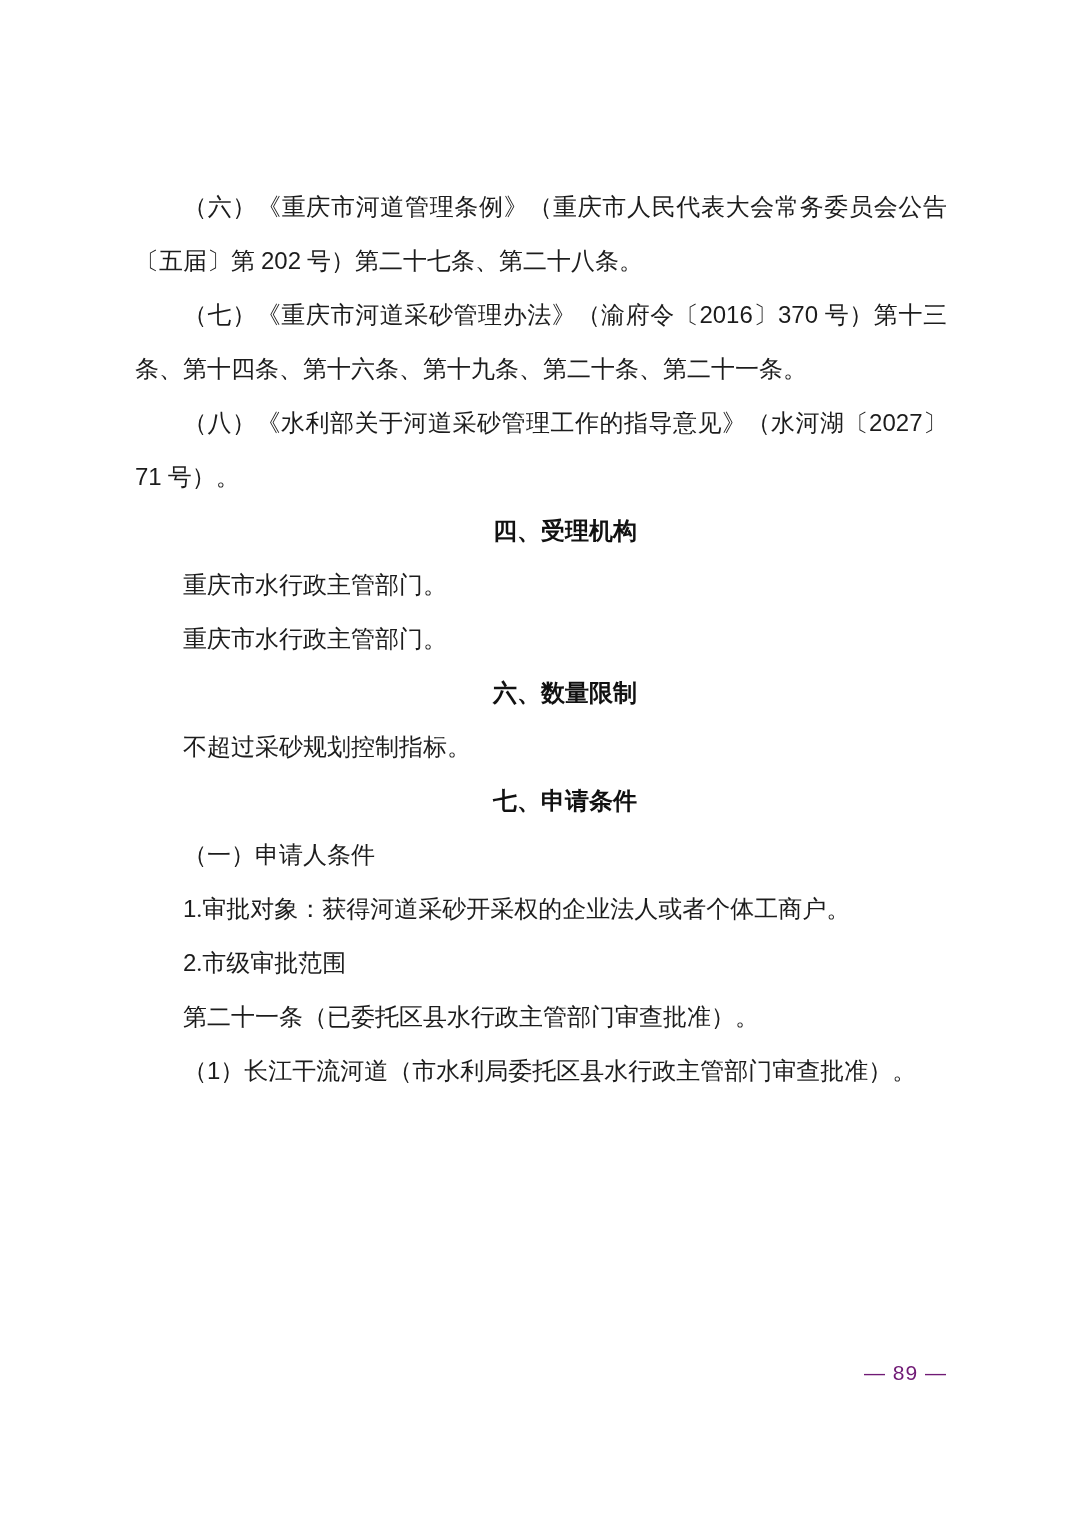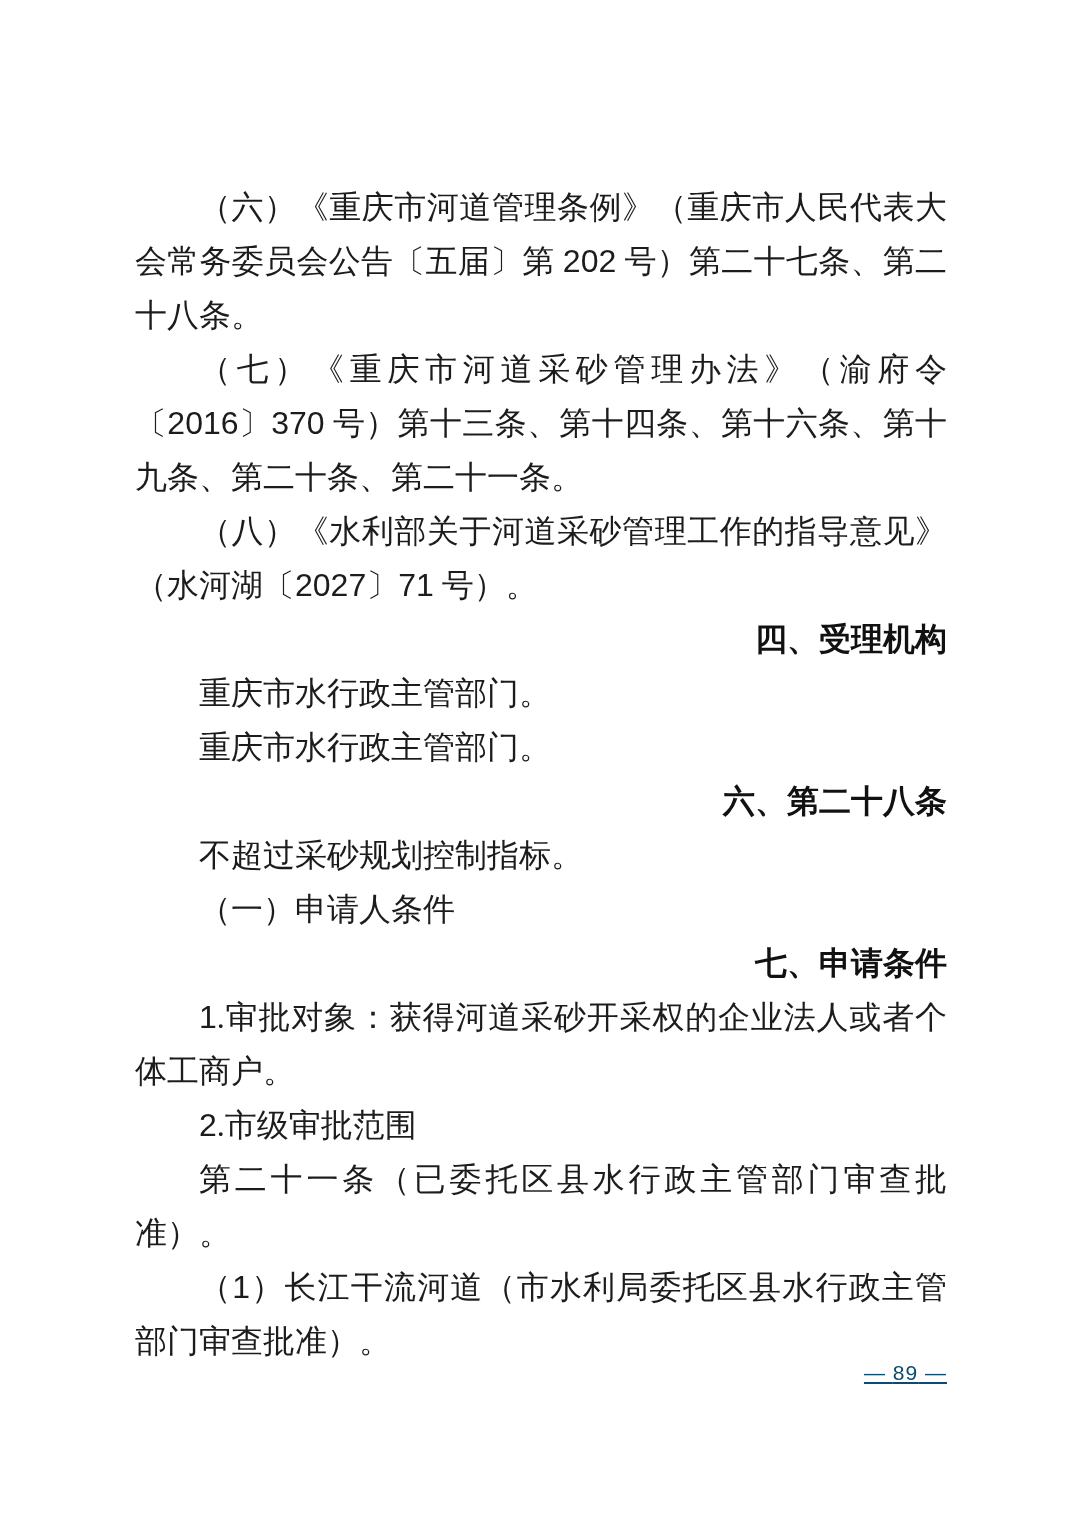--- a/index.html
+++ b/index.html
@@ -22,65 +22,64 @@
   .content {
     position: absolute;
     left: 135px;
     top: 180px;
     width: 812px;
   }
   .para {
     margin: 0;
     padding: 0;
     font-family: "Liberation Serif", serif;
-    font-size: 32px;
+    font-size: 24px;
     line-height: 54px;
     font-weight: 400;
     color: #1c1c1c;
     text-align: justify;
     text-indent: 2em;
     letter-spacing: 0px;
   }
   .heading {
     font-family: "Liberation Sans", sans-serif;
     font-weight: 700;
     color: #111111;
-    text-align: right;
+    text-align: center;
   }
   .num {
     font-family: "Liberation Sans", sans-serif;
   }
   .page-footer {
     position: absolute;
     left: 135px;
     top: 1358px;
     width: 812px;
     text-align: right;
     font-family: "Liberation Sans", sans-serif;
     font-size: 21px;
     line-height: 30px;
-    color: #0c4a6e;
+    color: #701a75;
     letter-spacing: 1px;
-    text-decoration: underline;
   }
 </style>
 </head>
 <body>
 
 <div class="page">
   <div class="content">
     <p class="para">（六）《重庆市河道管理条例》（重庆市人民代表大会常务委员会公告〔五届〕第 <span class="num">202</span> 号）第二十七条、第二十八条。</p>
     <p class="para">（七）《重庆市河道采砂管理办法》（渝府令〔<span class="num">2016</span>〕<span class="num">370</span> 号）第十三条、第十四条、第十六条、第十九条、第二十条、第二十一条。</p>
     <p class="para">（八）《水利部关于河道采砂管理工作的指导意见》（水河湖〔<span class="num">2027</span>〕<span class="num">71</span> 号）。</p>
     <p class="para heading">四、受理机构</p>
     <p class="para">重庆市水行政主管部门。</p>
     <p class="para">重庆市水行政主管部门。</p>
-    <p class="para heading">六、第二十八条</p>
+    <p class="para heading">六、数量限制</p>
     <p class="para">不超过采砂规划控制指标。</p>
+    <p class="para heading">七、申请条件</p>
     <p class="para">（一）申请人条件</p>
-    <p class="para heading">七、申请条件</p>
     <p class="para"><span class="num">1</span>.审批对象：获得河道采砂开采权的企业法人或者个体工商户。</p>
     <p class="para"><span class="num">2</span>.市级审批范围</p>
     <p class="para">第二十一条（已委托区县水行政主管部门审查批准）。</p>
     <p class="para">（<span class="num">1</span>）长江干流河道（市水利局委托区县水行政主管部门审查批准）。</p>
   </div>
   <div class="page-footer">— <span class="num">89</span> —</div>
 </div>
 
 </body></html>

